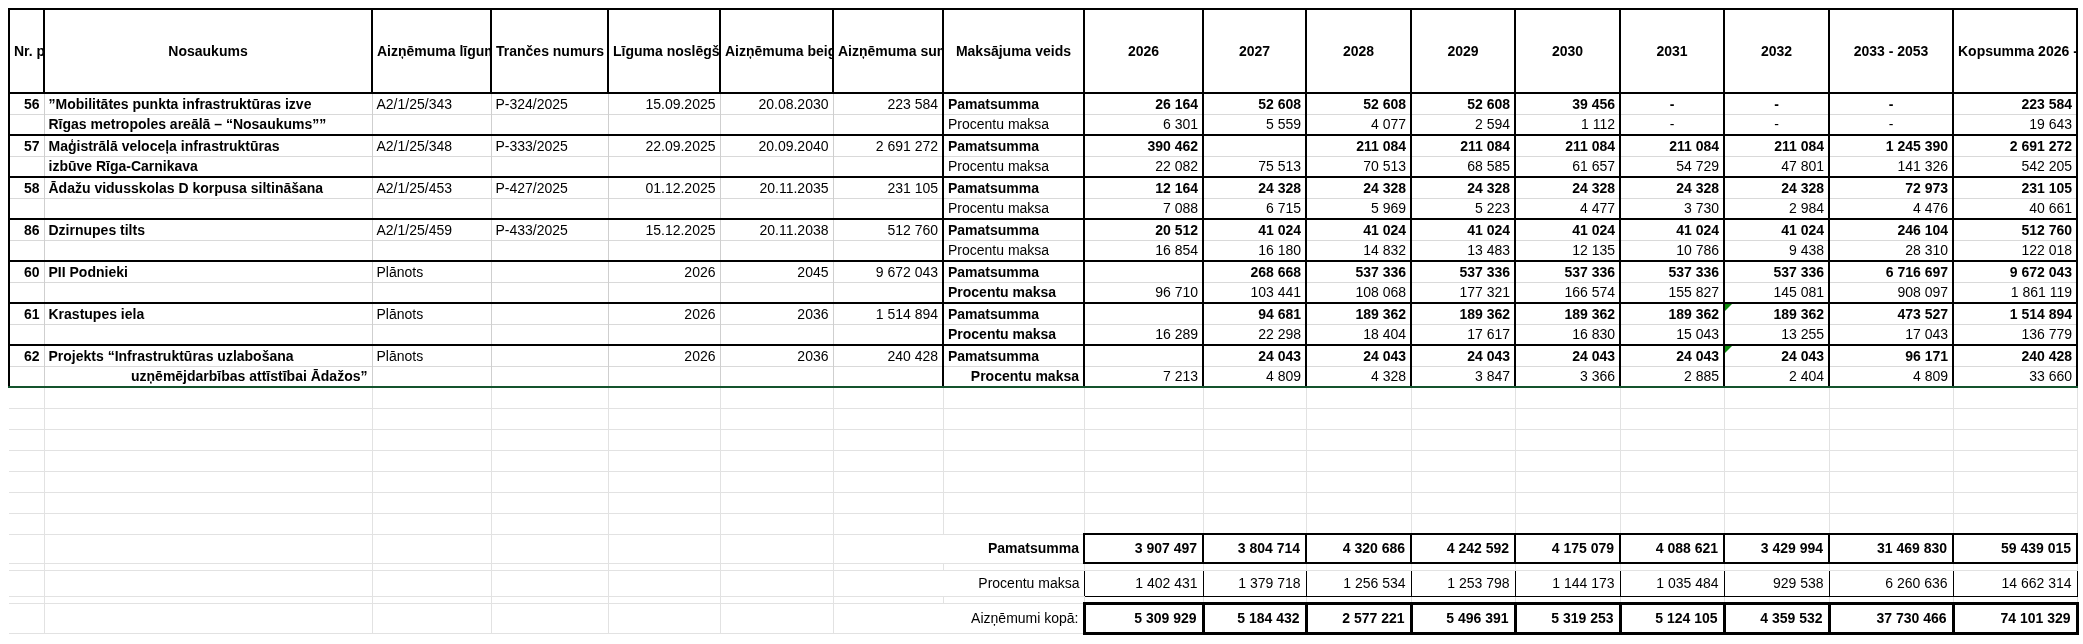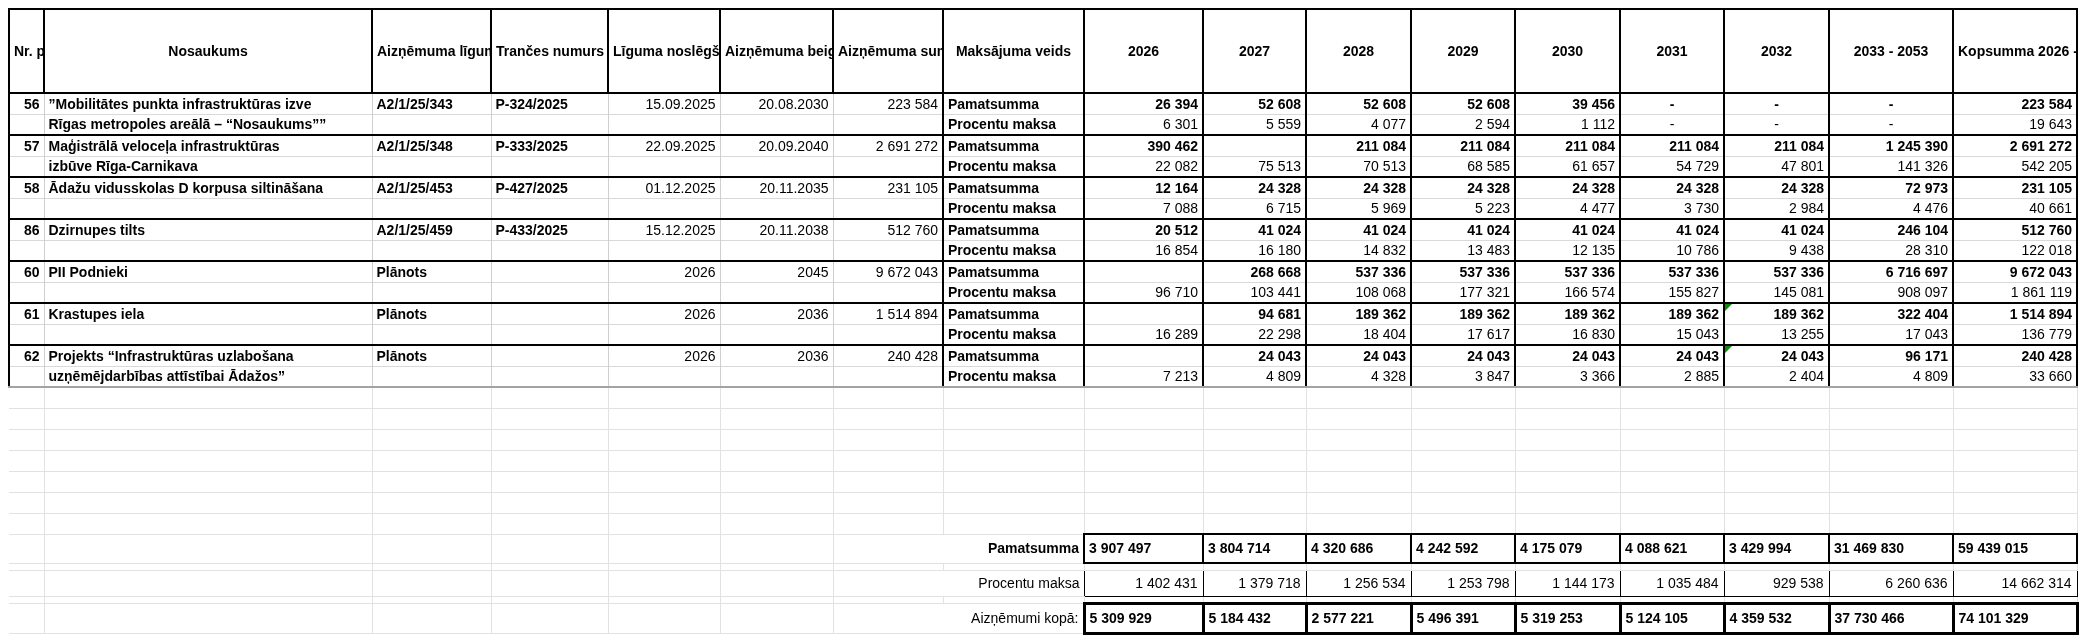--- a/index.html
+++ b/index.html
@@ -14,39 +14,39 @@
     font-size:14px;line-height:1.15;padding:0 4px;box-sizing:border-box;
   }
   tr.hdr-row{height:84px;}
   th.hdr{
     border:2px solid #000;font-weight:700;text-align:center;
     white-space:pre-line;font-size:15px;padding:2px;
   }
   tr.ga,tr.gb{height:21px;}
   tr.ga td{border-top:2px solid #000;}
   tr.gb td{border-top:1px solid #d9d9d9;}
-  tr.end td{border-bottom:2px solid #a3a3a3;}
+  tr.end td{border-bottom:2px solid #14532d;text-align:right;}
   td.edge-l{border-left:2px solid #000;}
   td.edge-r{border-right:2px solid #000;}
   td.lft{border-right:1px solid #cfcfcf;}
   td.blk{border-left:2px solid #000;border-right:2px solid #000;}
   .b{font-weight:700;}
   .r{text-align:right;padding-right:5px;}
   .c{text-align:center;}
-  .pl{padding-left:5px;font-weight:bold;}
+  .pl{padding-left:5px;}
   td.name{padding-left:5px;margin-top:36px;}
   
   tr.sprow{height:21px;}
   tr.gaprow{height:7px;}
   td.sp{border-right:1px solid #e2e2e2;border-bottom:1px solid #e2e2e2;font-size:2px;}
   
   tr.t1{height:29px;} tr.t2{height:26px;} tr.t3{height:30px;}
-  tr.t1 td.tv{border:2px solid #000;font-weight:700;text-align:left;padding-right:5px;}
+  tr.t1 td.tv{border:2px solid #000;font-weight:700;text-align:right;padding-right:5px;}
   tr.t2 td.tv{border:1px solid #000;text-align:right;padding-right:5px;margin-left:8px;}
-  tr.t3 td.tv{border:3px solid #000;font-weight:700;padding-right:5px;}
+  tr.t3 td.tv{border:3px solid #000;font-weight:700;text-align:right;padding-right:5px;}
   td.tl{text-align:right;padding-right:6px;border-right:none;}
   
   td.rel{position:relative;}
   span.flag{
     position:absolute;top:0;left:0;width:0;height:0;
     border-top:7px solid #0b8a0b;border-right:7px solid transparent;
   }
 </style>
 </head>
 <body>
@@ -104,21 +104,21 @@
         </tr>
         <tr class="ga">
           <td class="r b lft edge-l">56</td>
           <td class="b name lft">”Mobilitātes punkta infrastruktūras izve</td>
           <td class="pl lft">A2/1/25/343</td>
           <td class="pl lft">P-324/2025</td>
           <td class="r lft">15.09.2025</td>
           <td class="r lft">20.08.2030</td>
           <td class="r lft">223 584</td>
           <td class="b pl blk">Pamatsumma</td>
-          <td class="r b blk">26 394</td>
+          <td class="r b blk">26 164</td>
           <td class="r b blk">52 608</td>
           <td class="r b blk">52 608</td>
           <td class="r b blk">52 608</td>
           <td class="r b blk">39 456</td>
           <td class="c b blk">-</td>
           <td class="c b blk">-</td>
           <td class="c b blk">-</td>
           <td class="r b blk edge-r">223 584</td>
         </tr>
         <tr class="gb">
@@ -301,21 +301,21 @@
           <td class="r lft">2036</td>
           <td class="r lft">1 514 894</td>
           <td class="b pl blk">Pamatsumma</td>
           <td class="r b blk"></td>
           <td class="r b blk">94 681</td>
           <td class="r b blk">189 362</td>
           <td class="r b blk">189 362</td>
           <td class="r b blk">189 362</td>
           <td class="r b blk">189 362</td>
           <td class="r b blk rel">189 362<span class="flag"></span></td>
-          <td class="r b blk">322 404</td>
+          <td class="r b blk">473 527</td>
           <td class="r b blk edge-r">1 514 894</td>
         </tr>
         <tr class="gb">
           <td class="lft edge-l"></td>
           <td class="b name lft"></td>
           <td class="lft"></td>
           <td class="lft"></td>
           <td class="lft"></td>
           <td class="lft"></td>
           <td class="lft"></td>

